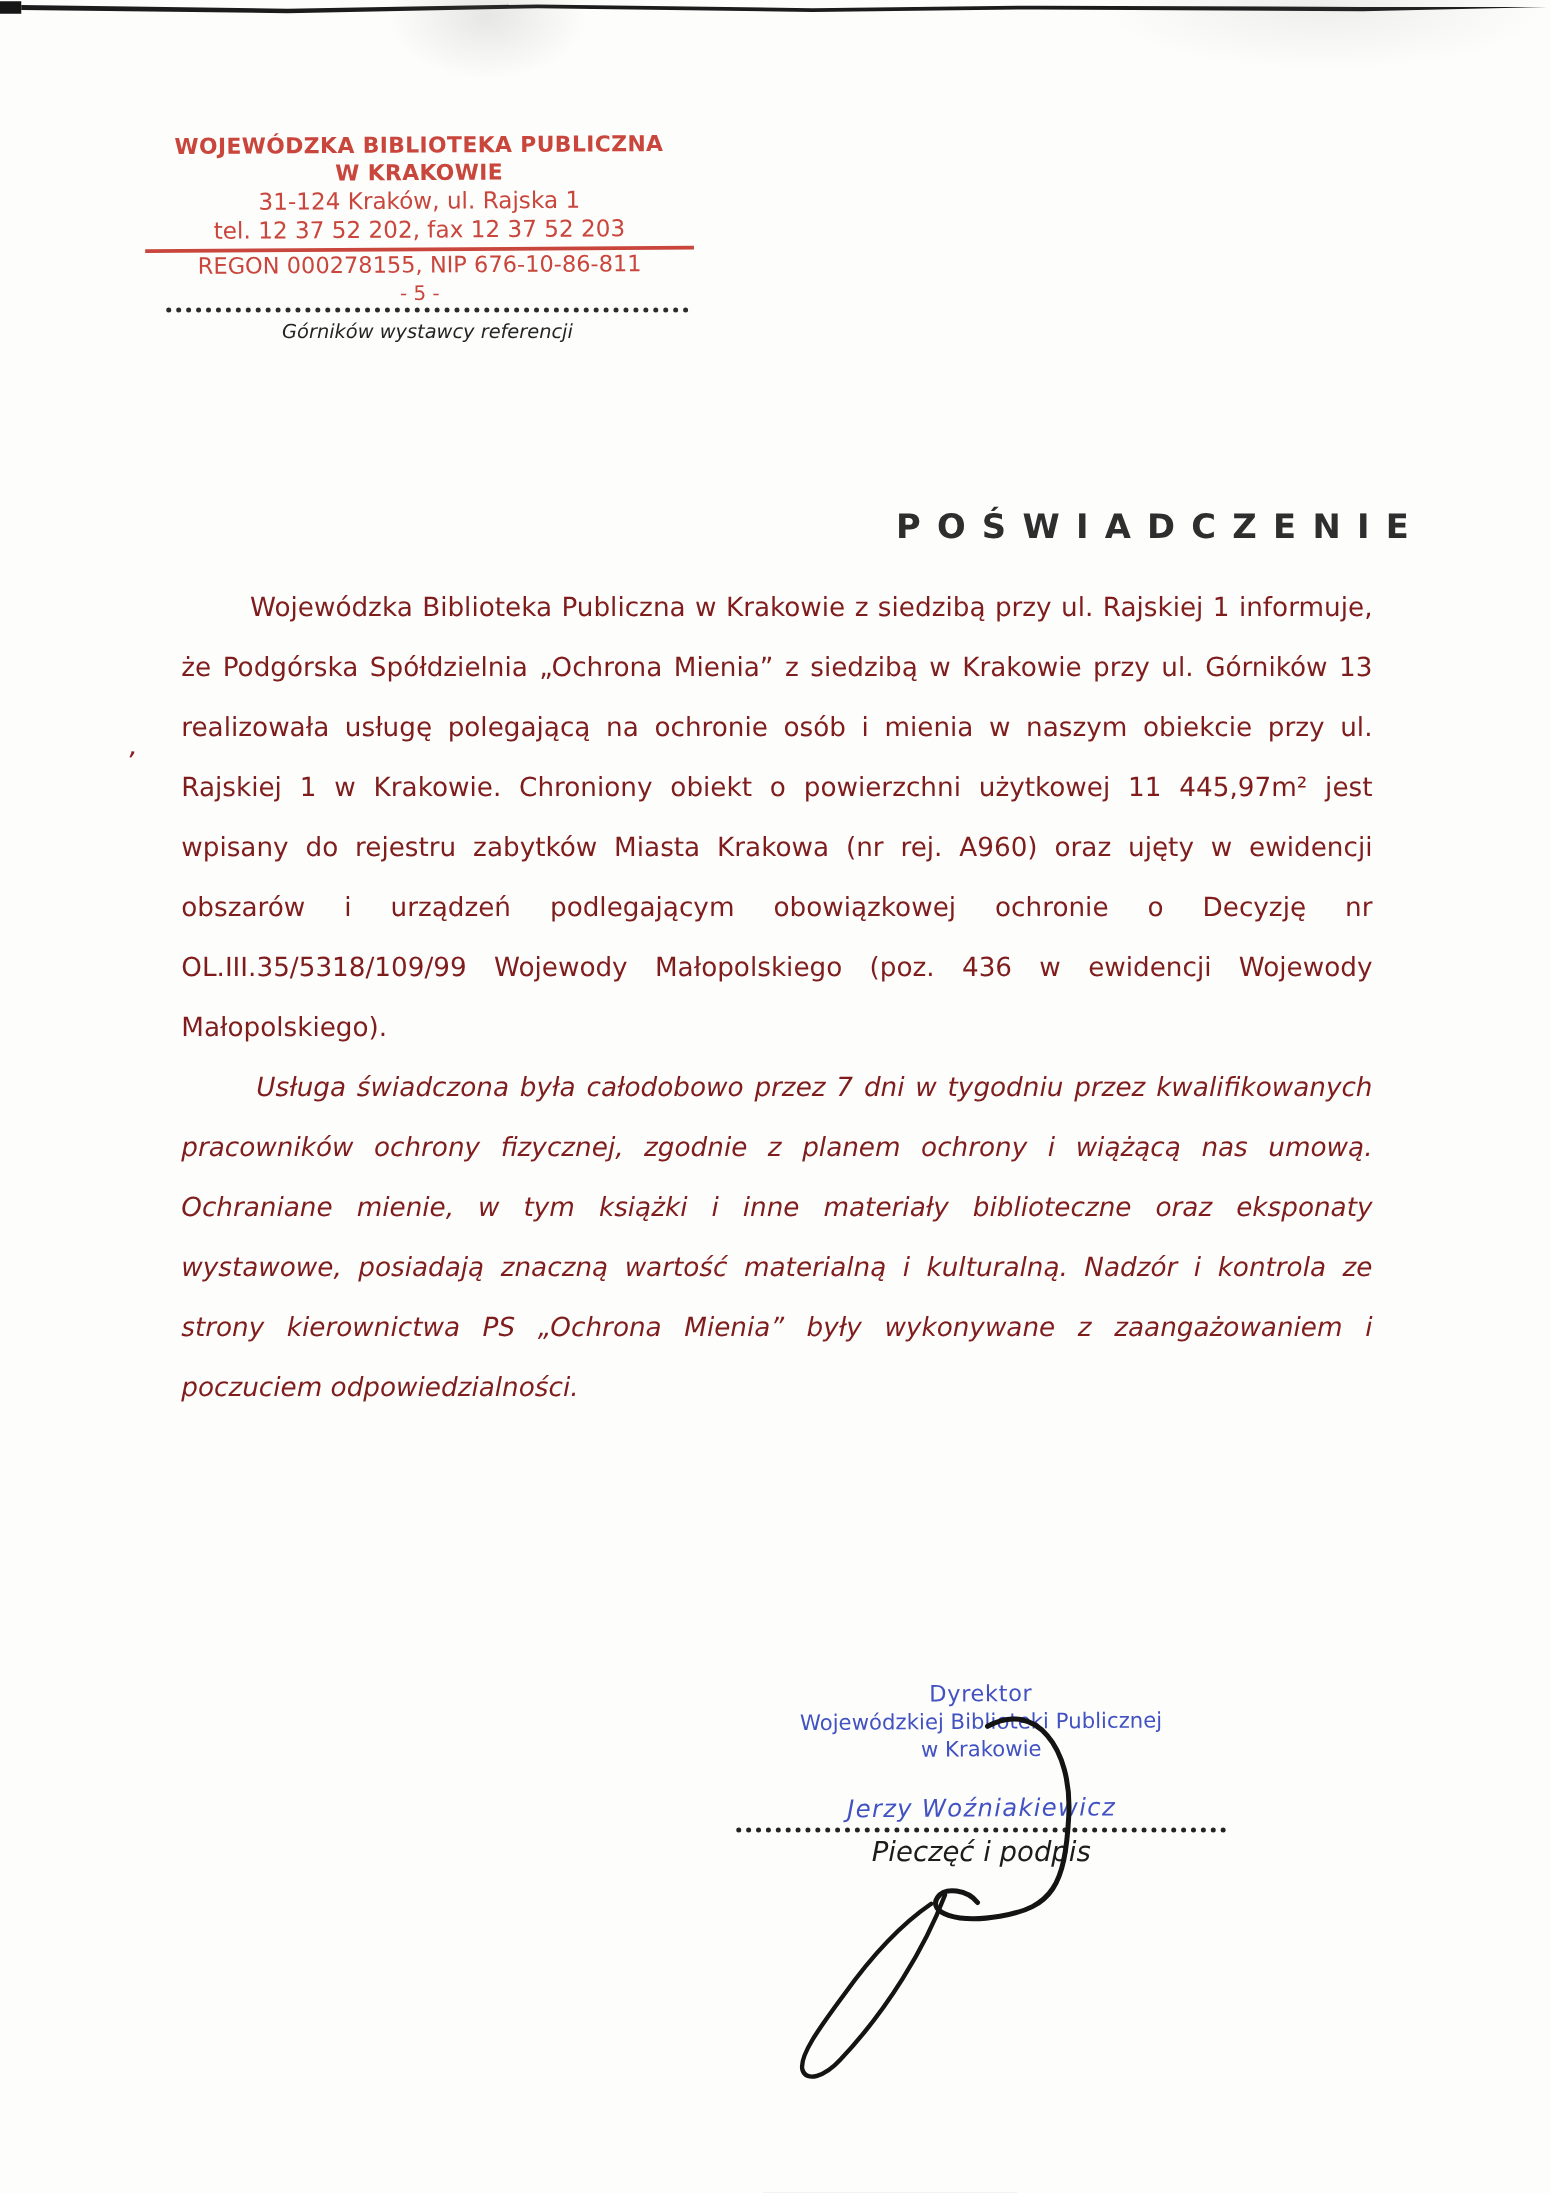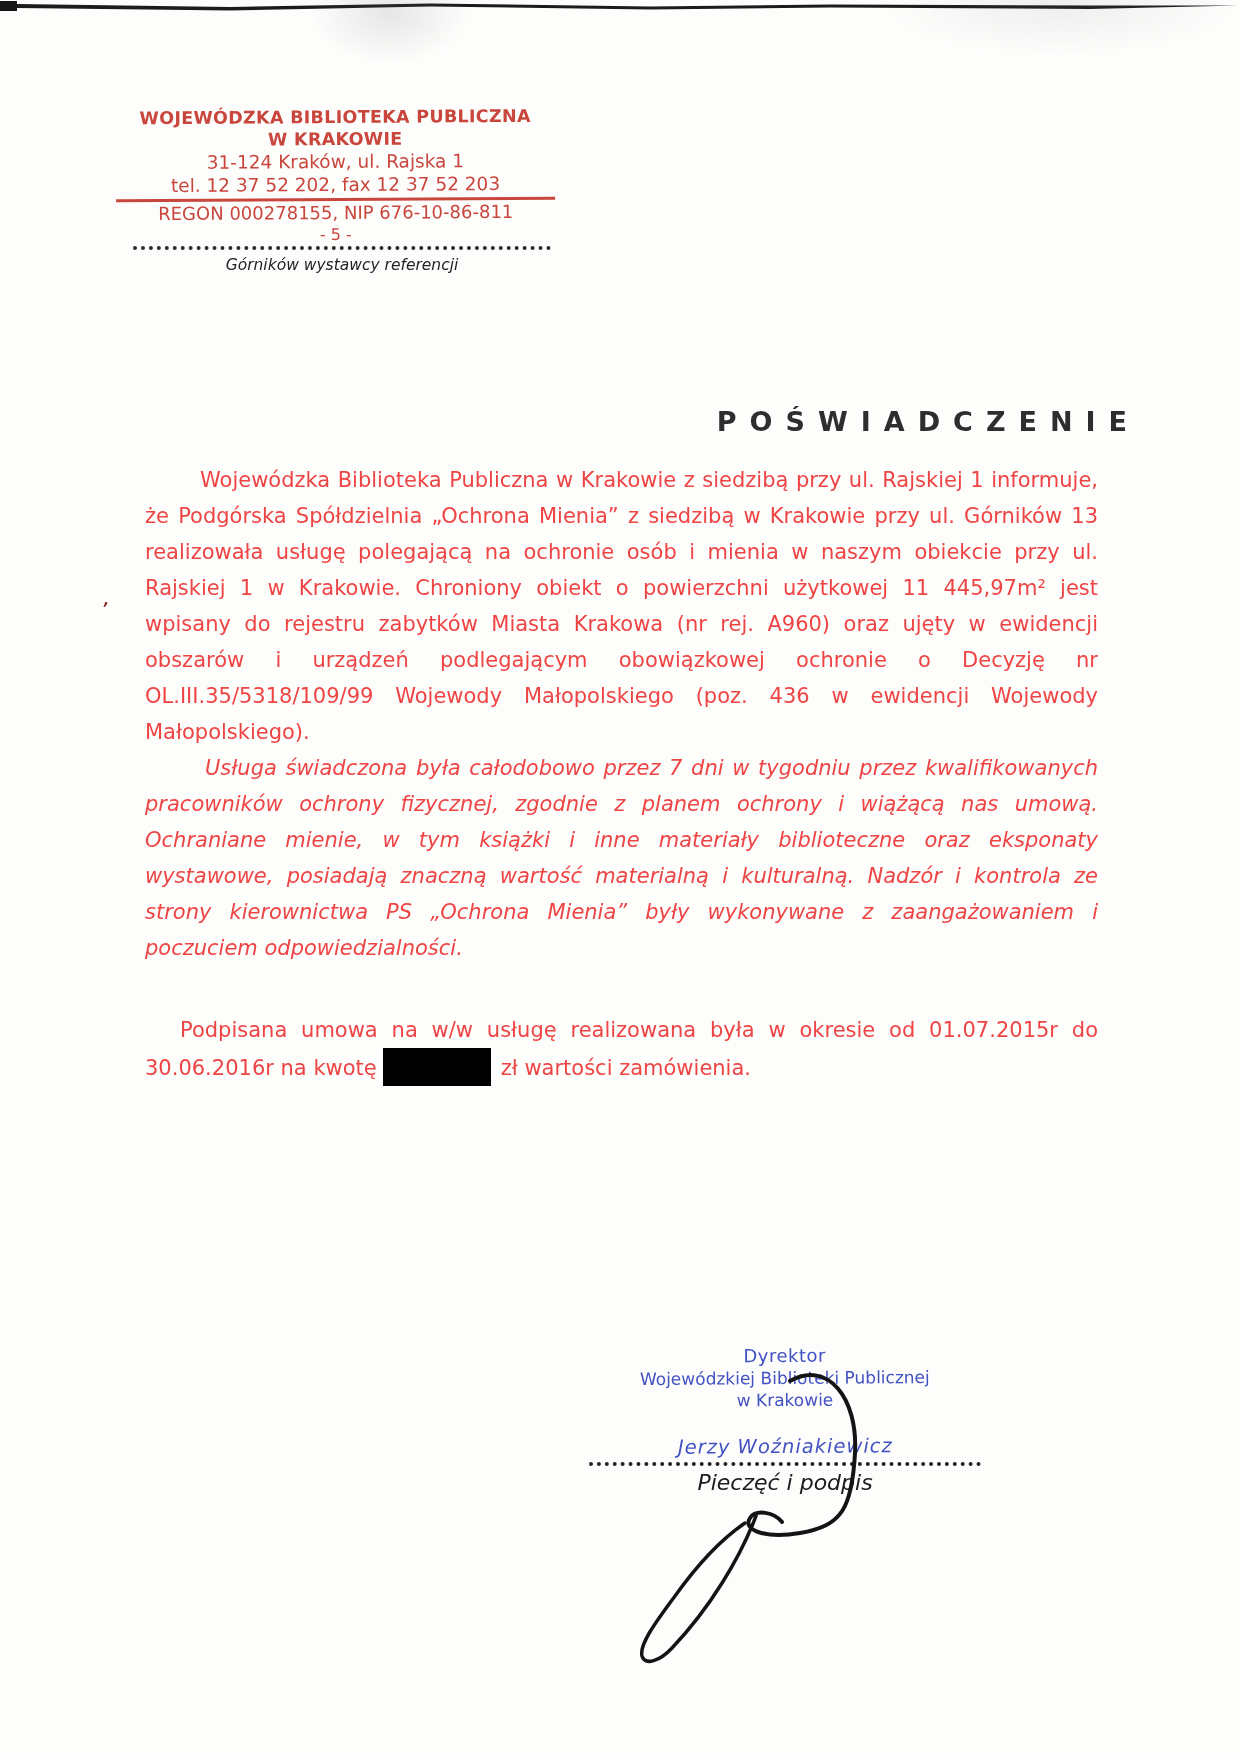--- a/index.html
+++ b/index.html
@@ -38,21 +38,21 @@
   .place-line { font-size:22px; margin-top:4px; white-space:nowrap; }
   .place-dots { letter-spacing:1px; font-weight:700; font-size:18px; vertical-align:2px; }
 
   
   .doc-title { position:absolute; left:0; top:406px; width:1140px;
     text-align:right; font-size:27px; font-weight:700; letter-spacing:13px;
     color:#2e2e2e; }
 
   
   .body-text { position:absolute; left:145px; top:462px; width:953px; }
-  .body-text p { margin:0; text-align:justify; font-size:21px; line-height:36px; color:#ef4444; }
+  .body-text p { margin:0; text-align:justify; font-size:21px; line-height:48px; color:#7f1d1d; }
   .p1 { text-indent:55px; }
   .p2 { text-indent:60px;font-style:italic; }
   .p3 { text-indent:35px; margin-top:46px !important; }
   .p4 { text-indent:35px; margin-top:44px !important; }
   .redaction-box { display:inline-block; width:108px; height:38px; background:#000;
     vertical-align:middle; margin:0 10px 4px 6px; }
 
   
   .signature-block { position:absolute; left:560px; top:1345px; width:450px;
     text-align:center; }
@@ -90,21 +90,20 @@
   </div>
   <div class="dotted-top"></div>
   <div class="stamp-caption">Górników wystawcy referencji</div>
 
 
   <div class="doc-title">POŚWIADCZENIE</div>
 
   <div class="body-text">
     <p class="p1">Wojewódzka Biblioteka Publiczna w Krakowie z siedzibą przy ul. Rajskiej 1 informuje, że Podgórska Spółdzielnia „Ochrona Mienia” z siedzibą w Krakowie przy ul. Górników 13 realizowała usługę polegającą na ochronie osób i mienia w naszym obiekcie przy ul. Rajskiej 1 w Krakowie. Chroniony obiekt o powierzchni użytkowej 11 445,97m² jest wpisany do rejestru zabytków Miasta Krakowa (nr rej. A960) oraz ujęty w ewidencji obszarów i urządzeń podlegającym obowiązkowej ochronie o Decyzję nr OL.III.35/5318/109/99 Wojewody Małopolskiego (poz. 436 w ewidencji Wojewody Małopolskiego).</p>
     <p class="p2">Usługa świadczona była całodobowo przez 7 dni w tygodniu  przez kwalifikowanych pracowników ochrony fizycznej, zgodnie z planem ochrony i wiążącą nas umową. Ochraniane mienie, w tym książki i inne materiały biblioteczne oraz eksponaty wystawowe, posiadają znaczną wartość materialną i kulturalną. Nadzór i kontrola ze strony kierownictwa PS „Ochrona Mienia” były wykonywane z zaangażowaniem i poczuciem odpowiedzialności.</p>
-    <p class="p3"><span>Podpisana umowa na w/w usługę realizowana była w okresie od 01.07.2015r do 30.06.2016r na kwotę</span><span class="redaction-box"></span><span>zł wartości zamówienia.</span></p>
   </div>
 
   <div class="signature-block">
     <div class="sig-stamp">
       <div class="sig-l1">Dyrektor</div>
       <div class="sig-l2">Wojewódzkiej Biblioteki Publicznej</div>
       <div class="sig-l3">w Krakowie</div>
       <div class="sig-name">Jerzy Woźniakiewicz</div>
     </div>
     <div class="dotted-sig"></div>

